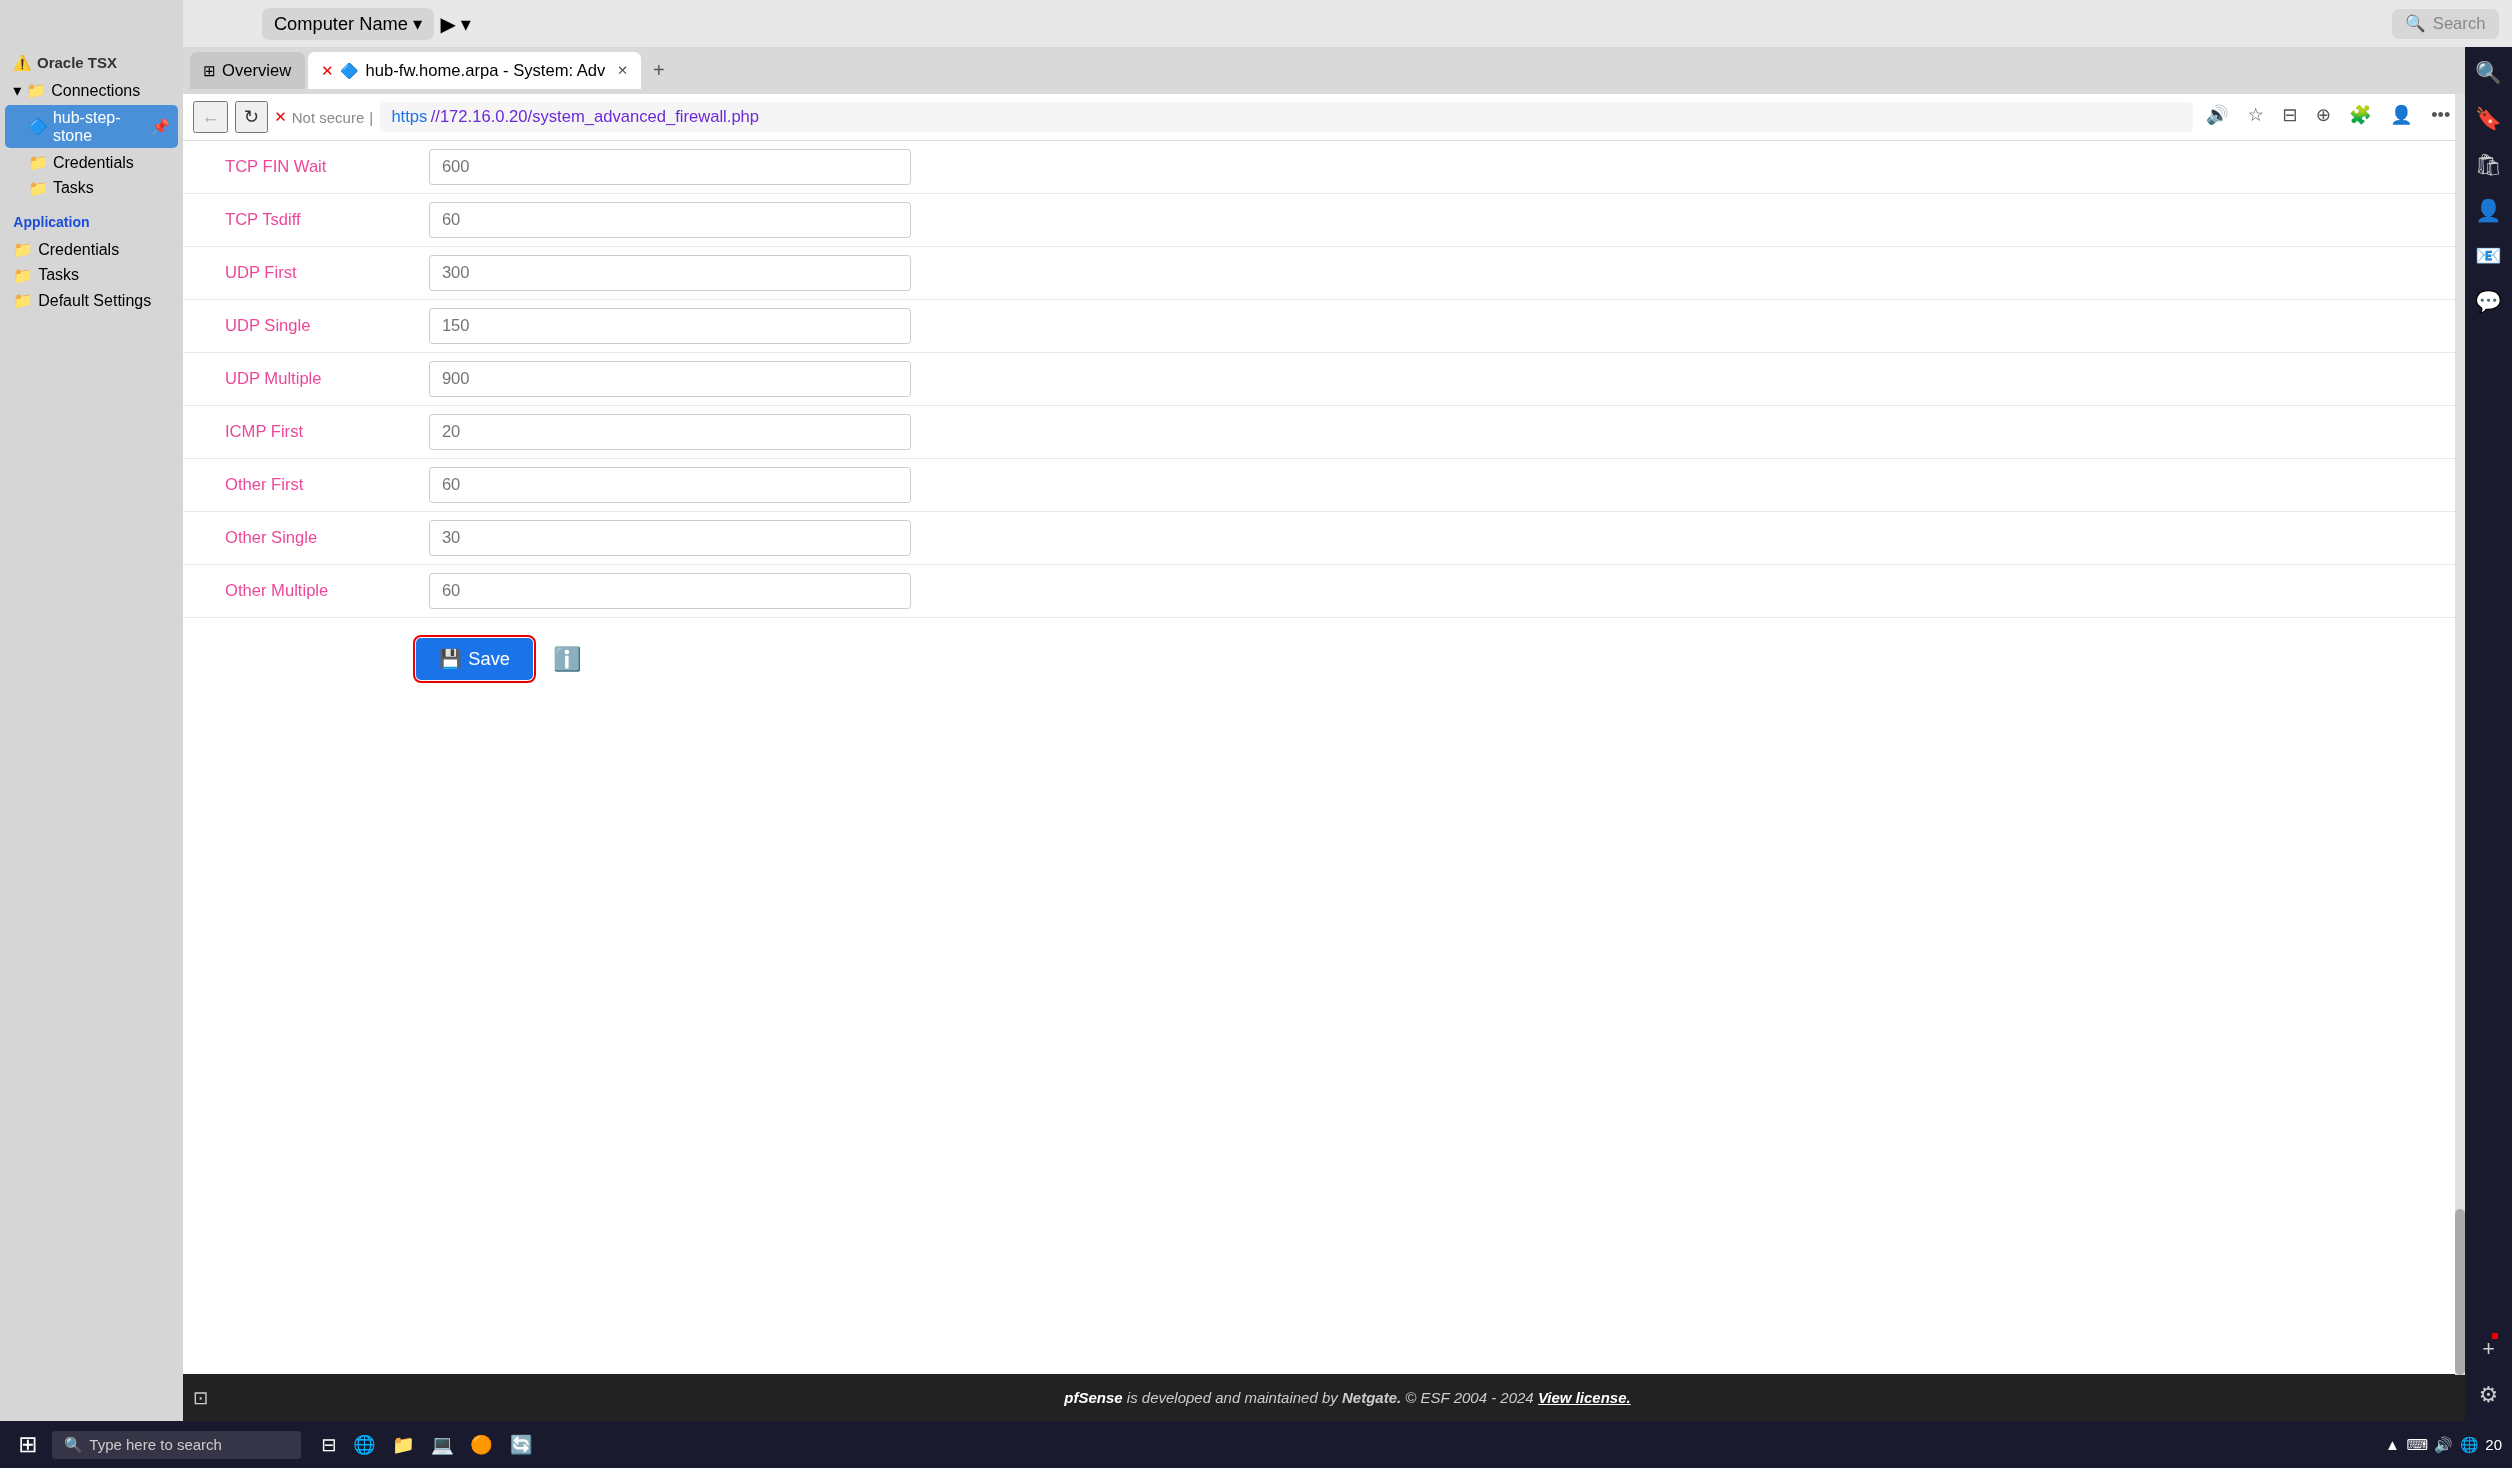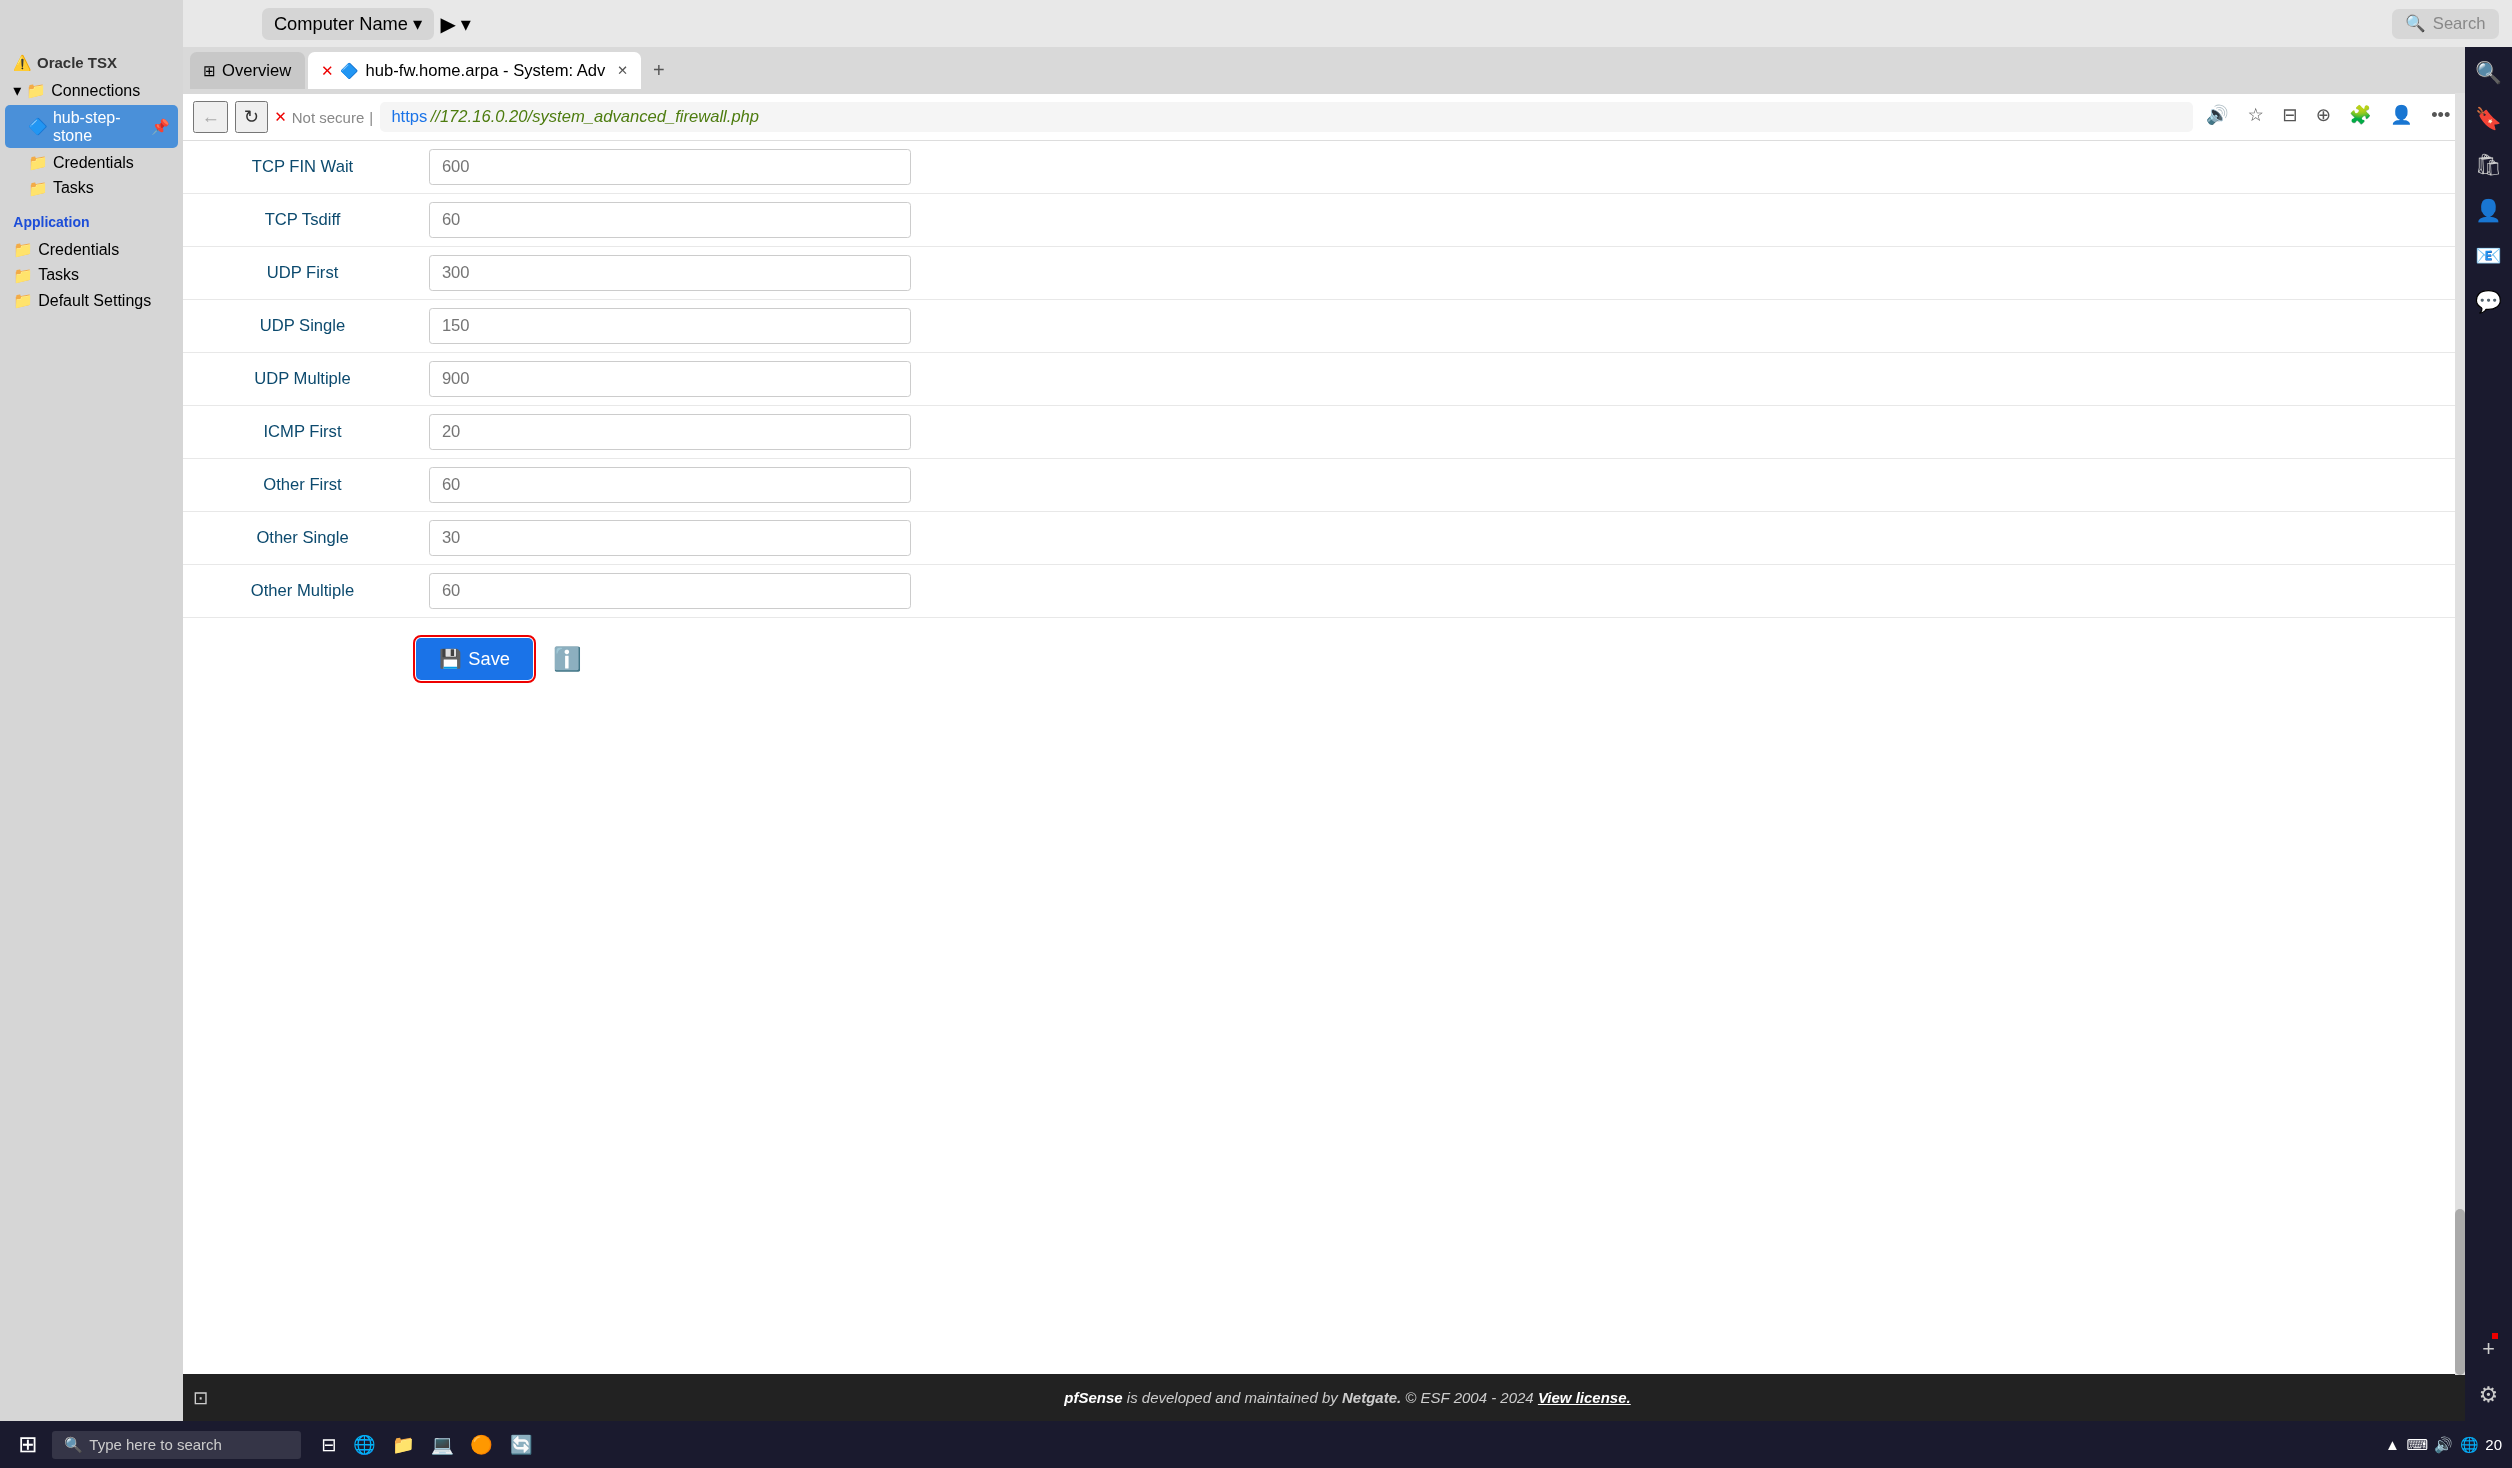--- a/index.html
+++ b/index.html
@@ -57,35 +57,35 @@
     }
     .nav-btn { font-size: 18.3px; color: #333; cursor: pointer; padding: 3.3px 6.6px; }
     .nav-btn.disabled { color: #aaa; }
     .not-secure { display: flex; align-items: center; gap: 5px; color: #888; font-size: 15px; }
     .not-secure .x { color: #e00; }
     .url-bar {
       flex: 1; background: #f5f5f5; border-radius: 5px; padding: 5px 11.6px;
       font-size: 16.6px; display: flex; align-items: center; gap: 3.3px;
     }
     .url-secure { color: #1a73e8; font-weight: 500; }
-    .url-rest { color: #4d7c0f; font-style: italic; }
+    .url-rest { color: #6d28d9; }
     .nav-actions { display: flex; gap: 5px; color: #555; font-size: 18.3px; }
     .nav-action-btn { padding: 3.3px 6.6px; cursor: pointer; }
 
     
     .main-content {
       flex: 1; background: white; overflow-y: auto; display: flex; flex-direction: column;
     }
     .content-area { padding: 0 0 25px 0; }
     .form-row {
       display: flex; align-items: center; border-bottom: 0.8px solid #e8e8e8; min-height: 53px;
     }
     .form-label {
-      width: 233px; min-width: 233px; text-align: center; padding: 10px 20px 10px 26px;
-      font-size: 16.6px; color: #0c4a6e; font-weight: 500;
+      width: 233px; min-width: 233px; text-align: left; padding: 10px 20px 10px 42px;
+      font-size: 16.6px; color: #ec4899; font-weight: 500;
     }
     .form-field { flex: 1; padding: 8.3px 13.3px; }
     .form-input {
       width: 482px; max-width: 482px; border: 0.8px solid #ccc; border-radius: 3.3px;
       padding: 6.6px 11.6px; font-size: 16.6px; color: #4d7c0f; background: white;
     }
 
     .save-area { padding: 20px 0 20px 233px; display: flex; align-items: center; gap: 13.3px; }
     .save-btn {
       display: flex; align-items: center; gap: 6.6px; background: #1a73e8; color: white;

